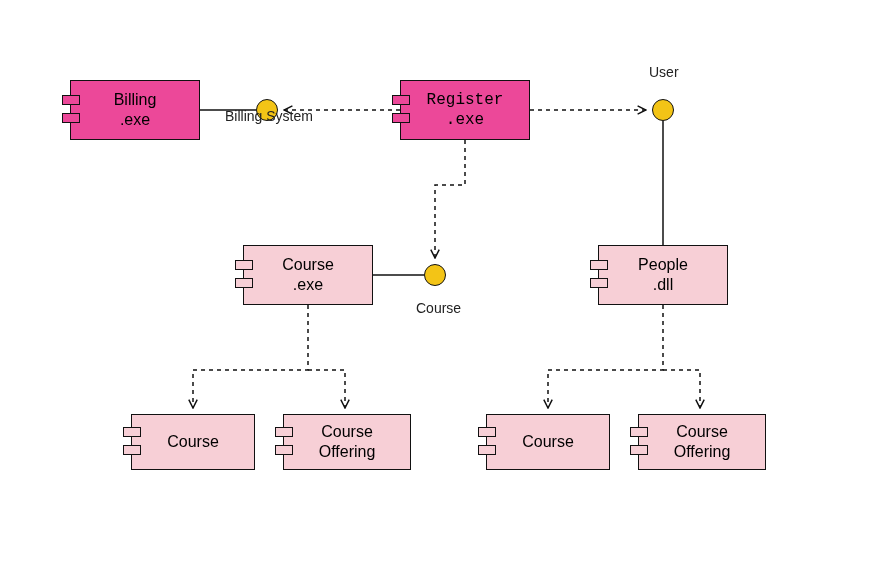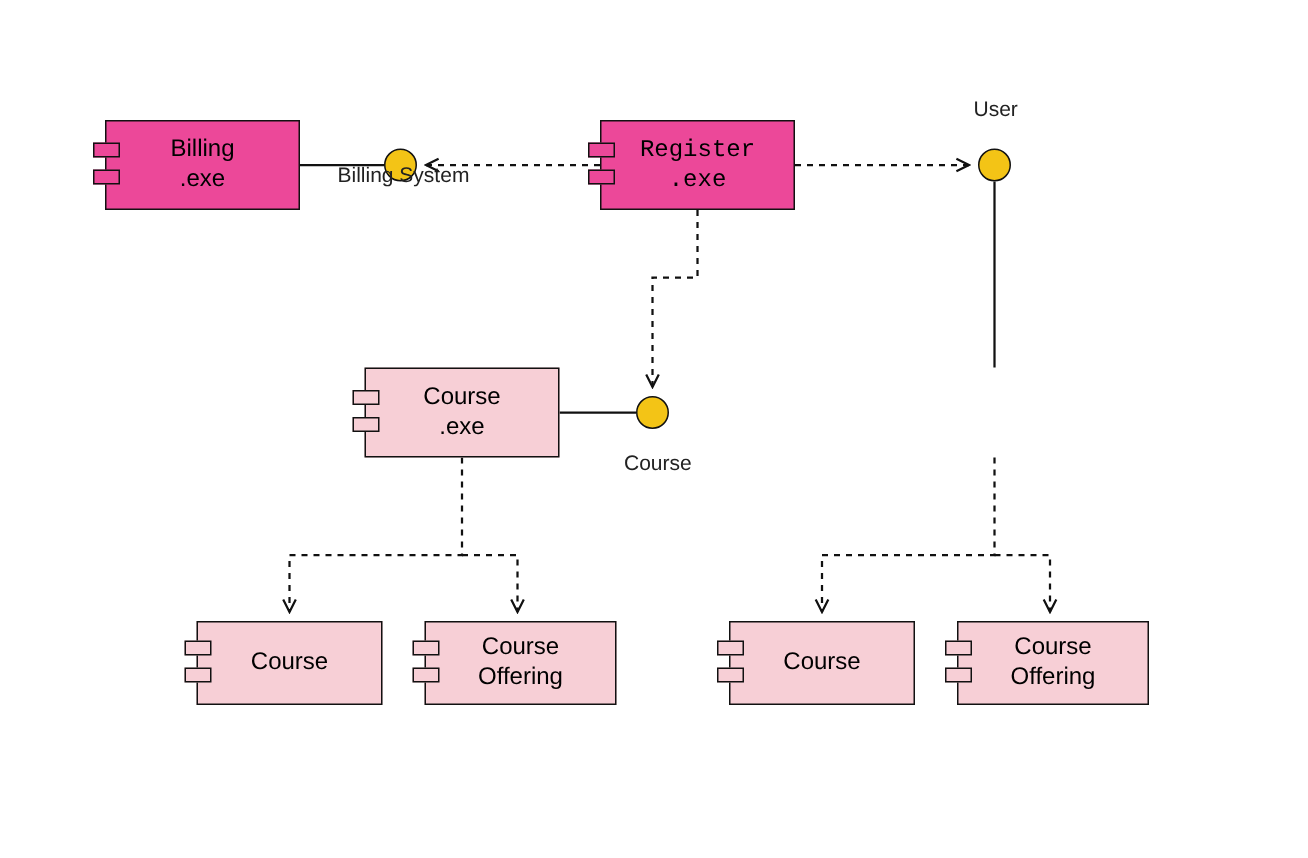--- a/index.html
+++ b/index.html
@@ -66,20 +66,26 @@
 .exe</span>
   </div>
 
   <div class="component pink" style="left: 243px; top: 245px; width: 130px; height: 60px;">
     <span class="notch" style="top:14px"></span>
       <span class="notch" style="top:32px"></span>
     <span class="label">Course
 .exe</span>
   </div>
 
+  <div class="component pink" style="left: 598px; top: 245px; width: 130px; height: 60px;">
+    <span class="notch" style="top:14px"></span>
+      <span class="notch" style="top:32px"></span>
+    <span class="label">People
+.dll</span>
+  </div>
 
   <div class="component pink" style="left: 131px; top: 414px; width: 124px; height: 56px;">
     <span class="notch" style="top:12px"></span>
       <span class="notch" style="top:30px"></span>
     <span class="label">Course</span>
   </div>
 
   <div class="component pink" style="left: 283px; top: 414px; width: 128px; height: 56px;">
     <span class="notch" style="top:12px"></span>
       <span class="notch" style="top:30px"></span>

